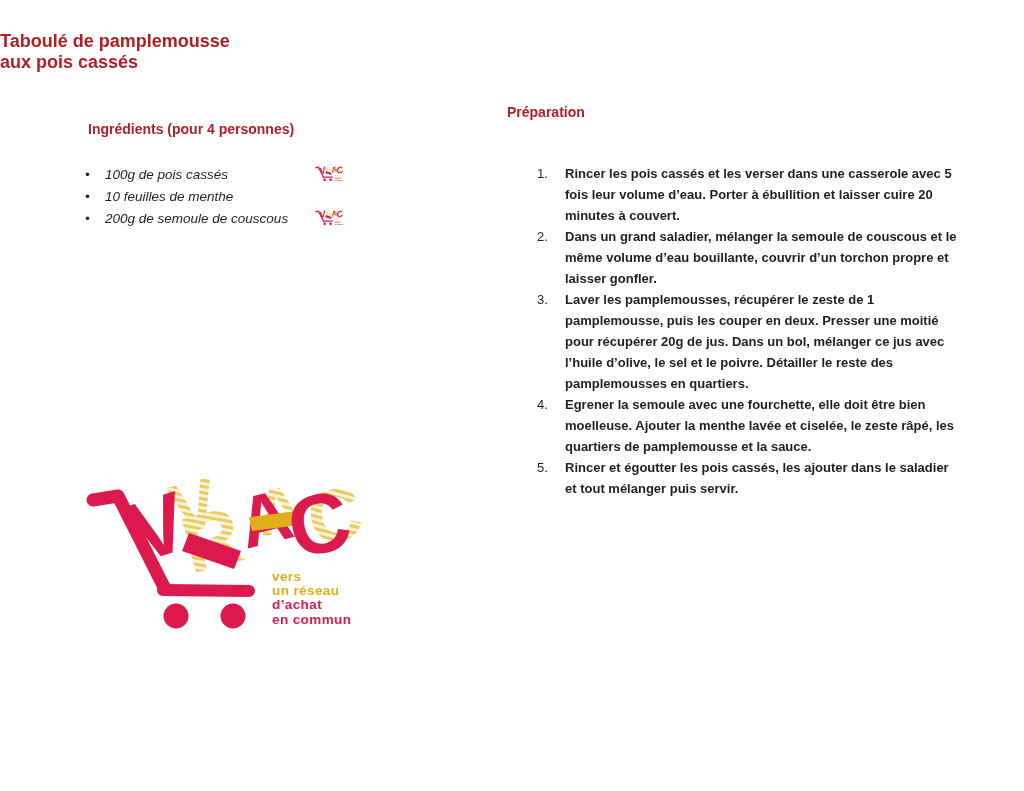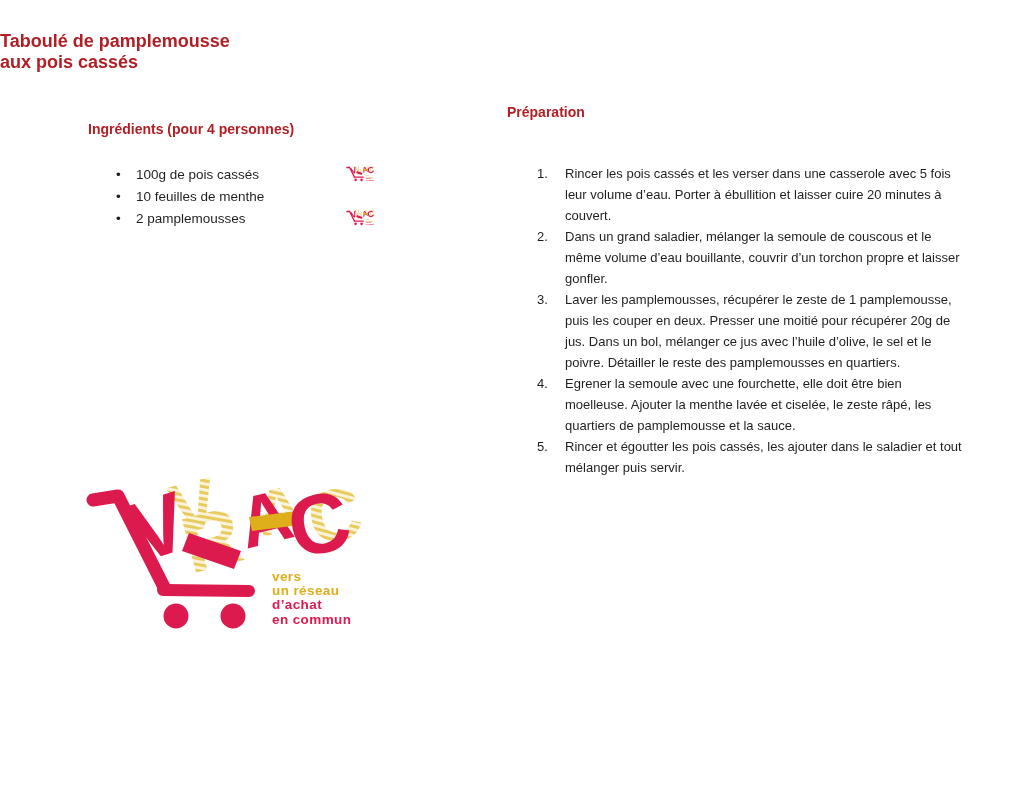--- a/index.html
+++ b/index.html
@@ -15,29 +15,29 @@
   body{font-family:"Liberation Sans",sans-serif;color:var(--ink);}
   #page{position:relative;width:1024px;height:791px;background:#fff;overflow:hidden;}
 
   .title-block{position:absolute;top:31px;left:0;width:1024px;text-align:left;
     color:var(--red);font-weight:bold;font-size:18px;line-height:21px;}
 
   .section-heading{position:absolute;color:var(--red);font-weight:bold;font-size:14px;}
   #ing-heading{left:88px;top:121px;}
   #prep-heading{left:507px;top:104px;}
 
-  #ingredients-list{position:absolute;left:116px;top:164px;width:300px;}
+  #ingredients-list{position:absolute;left:85px;top:164px;width:300px;font-style:italic;}
   .ing-row{position:relative;height:22px;font-size:13.5px;line-height:22px;white-space:nowrap;}
   .ing-bullet{display:inline-block;width:20px;font-size:13.5px;}
   .mini-logo{position:absolute;left:230px;top:1px;width:30px;height:18px;}
 
   #preparation-steps{position:absolute;left:537px;top:163px;width:430px;}
   .step-row{display:flex;font-size:13px;line-height:21px;}
   .step-num{width:28px;flex:0 0 28px;}
-  .step-text{width:398px;max-width:398px;}
+  .step-text{width:398px;max-width:398px;font-weight:bold;}
 
   #big-logo{position:absolute;left:85px;top:477px;width:285px;height:167px;}
 
   svg text{font-family:"Liberation Sans",sans-serif;font-weight:bold;}
   .tagline-gold{fill:var(--gold);}
   .tagline-pink{fill:var(--pink);}
 </style>
 </head>
 <body>
 
@@ -85,21 +85,21 @@
   </div>
 
   <div id="ing-heading" class="section-heading">Ingrédients (pour 4 personnes)</div>
   <div id="prep-heading" class="section-heading">Préparation</div>
 
   <div id="ingredients-list">
       <div class="ing-row"><span class="ing-bullet">•</span><span>100g de pois cassés</span><svg viewBox="0 0 285 167" class="mini-logo">
           <use href="#vrac-logo"></use>
         </svg></div>
       <div class="ing-row"><span class="ing-bullet">•</span><span>10 feuilles de menthe</span></div>
-      <div class="ing-row"><span class="ing-bullet">•</span><span>2 pamplemousses</span><svg viewBox="0 0 285 167" class="mini-logo">
+      <div class="ing-row"><span class="ing-bullet">•</span><span>200g de semoule de couscous</span><svg viewBox="0 0 285 167" class="mini-logo">
           <use href="#vrac-logo"></use>
         </svg></div>
     </div>
 
   <div id="preparation-steps">
       <div class="step-row">
         <span class="step-num">1.</span>
         <div class="step-text">Rincer les pois cassés et les verser dans une casserole avec 5 fois leur volume d’eau. Porter à ébullition et laisser cuire 20 minutes à couvert.</div>
       </div>
       <div class="step-row">

